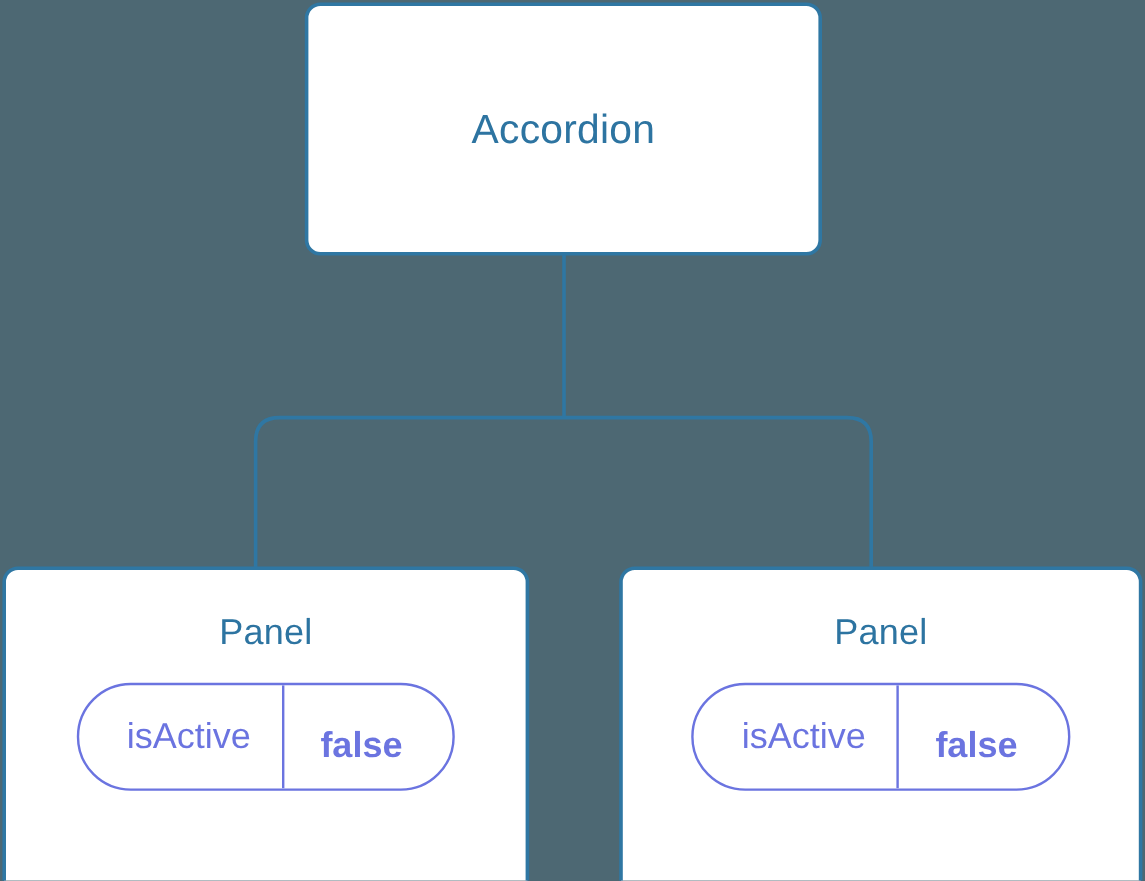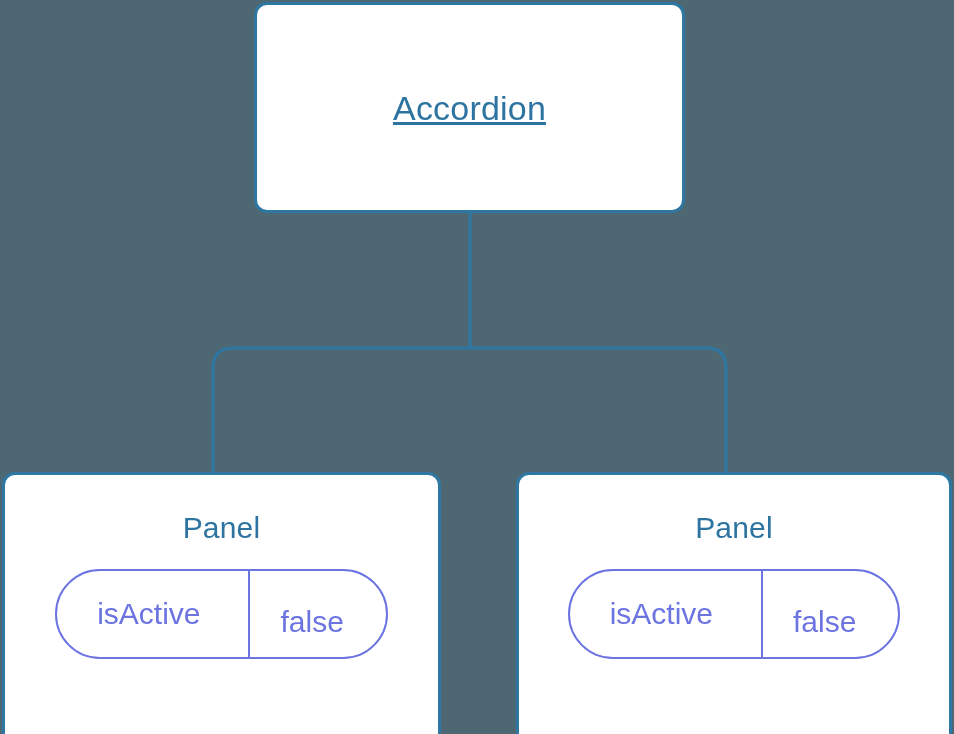--- a/index.html
+++ b/index.html
@@ -48,21 +48,20 @@
   #node-accordion {
     left: 254px;
     top: 2px;
     width: 431px;
     height: 211px;
     justify-content: center;
   }
   #node-accordion .node-title {
     font-size: 34px;
     line-height: 1;
-    text-decoration: underline;
   }
 
   
   .panel-node {
     top: 472px;
     height: 280px;
     padding-top: 38px;
   }
   #node-panel-0 { left: 2px;   width: 439px; }
   #node-panel-1 { left: 516px; width: 436px; }
@@ -87,25 +86,26 @@
   .prop-val {
     display: flex;
     align-items: center;
     justify-content: center;
     color: #6b74e0;
     font-size: 30px;
     white-space: nowrap;
     box-sizing: border-box;
   }
   .prop-key {
-    padding: 0 48px 0 40px;
+    padding: 0 26px 0 40px;
   }
   .prop-val {
     padding: 16px 42px 0 30px;
     border-left: 2.5px solid #6b74e0;
+    font-weight: bold;
   }
 </style>
 </head>
 <body>
 
 <div id="canvas">
 
   <svg id="connectors" viewBox="0 0 954 734" width="954" height="734" aria-hidden="true">
 
     <path d="M 470 211 L 470 348" fill="none" stroke="#2f77a3" stroke-width="3"></path>

